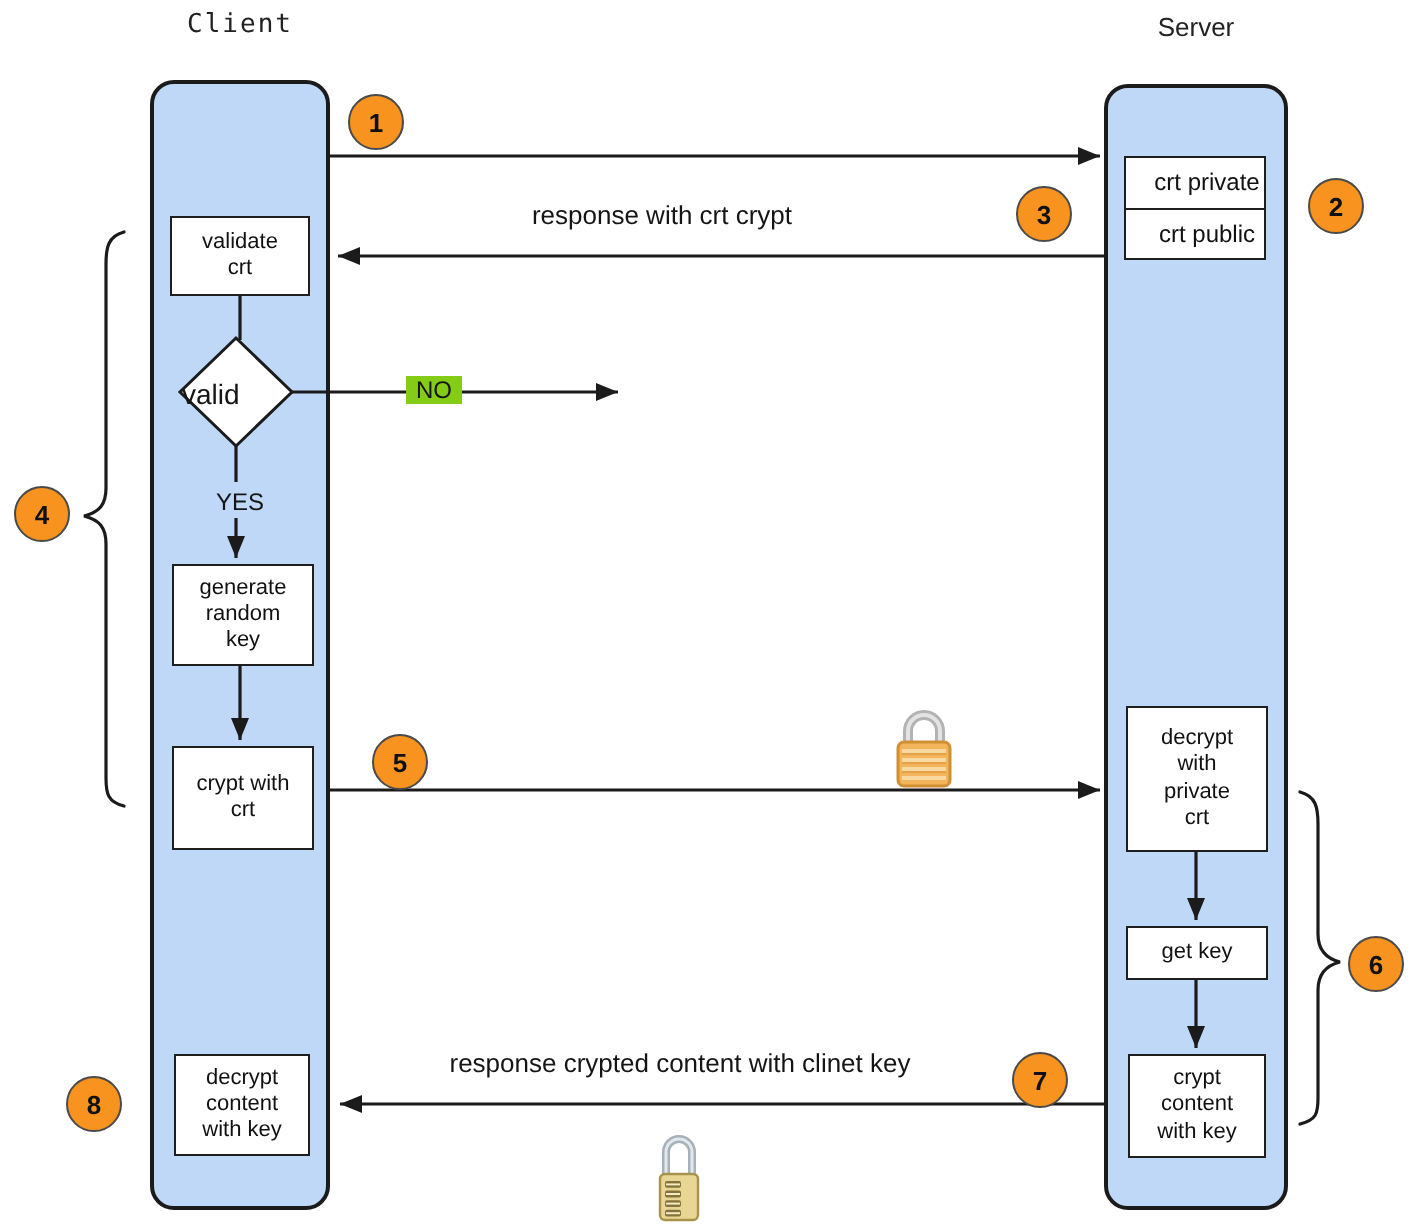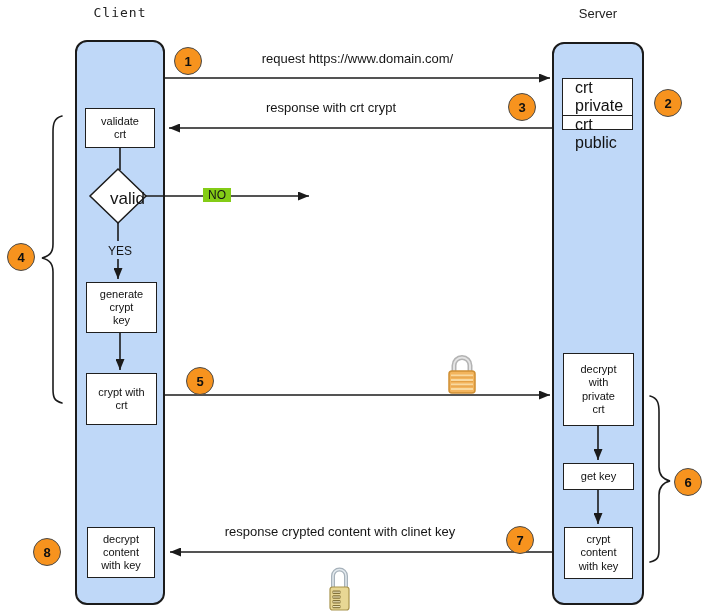--- a/index.html
+++ b/index.html
@@ -19,32 +19,32 @@
 
   svg.wires{position:absolute;left:0;top:0;z-index:2;}
 
   .node{position:absolute;background:#fff;border:1.5px solid var(--box-border);
         box-sizing:border-box;display:flex;align-items:center;justify-content:center;
         text-align:center;font-size:11px;line-height:1.2;white-space:pre-line;z-index:3;}
 
   .pairbox{position:absolute;background:#fff;border:1.5px solid var(--box-border);
         box-sizing:border-box;z-index:3;display:flex;flex-direction:column;}
   .pairbox .cell{flex:1;display:flex;align-items:center;justify-content:center;
-        font-size:16px;padding-left:12px;}
+        font-size:12px;padding-left:12px;}
   .pairbox .cell:first-child{border-bottom:1.5px solid var(--box-border);}
 
   .step{position:absolute;width:28px;height:28px;border-radius:50%;
         background:var(--circle);border:1.5px solid #4a4a4a;box-sizing:border-box;
         display:flex;align-items:center;justify-content:center;
         font-size:13px;font-weight:bold;color:#101010;z-index:4;}
 
   .msg{position:absolute;z-index:4;text-align:center;font-size:13px;color:#151515;}
   .flowlabel{position:absolute;z-index:4;text-align:center;font-size:12px;color:#151515;}
   .gapbg{background:#84cc16;padding:0 5px;}
-  .valid-label{position:absolute;z-index:4;text-align:right;font-size:17px;color:#151515;}
+  .valid-label{position:absolute;z-index:4;text-align:left;font-size:14px;color:#151515;}
 
   .icon{position:absolute;z-index:4;}
 </style>
 </head>
 <body>
 
 <div class="stage">
 
   <div class="lane" style="left:75px;top:40px;width:90px;height:565px;"></div>
   <div class="lane" style="left:552px;top:42px;width:92px;height:563px;"></div>
@@ -81,21 +81,21 @@
                C662,483 659,488 659,495 L659,549 C659,557 658,560 650,562" stroke-linecap="round"></path>
 
       <polygon points="118,169 146,196 118,223 90,196" fill="#ffffff" stroke-width="1.5"></polygon>
     </g>
   </svg>
 
   <div class="node" style="left:85px;top:108px;width:70px;height:40px;">validate
 crt</div>
   <div class="valid-label" style="left:91px;top:189px;width:54px;">valid</div>
   <div class="node" style="left:86px;top:282px;width:71px;height:51px;">generate
-crypt
+random
 key</div>
   <div class="node" style="left:86px;top:373px;width:71px;height:52px;">crypt with
 crt</div>
   <div class="node" style="left:87px;top:527px;width:68px;height:51px;">decrypt
 content
 with key</div>
 
   <div class="flowlabel" style="left:196px;top:188px;width:42px;"><span class="gapbg">NO</span></div>
   <div class="flowlabel" style="left:98px;top:244px;width:44px;">YES</div>
 
@@ -105,21 +105,20 @@
   </div>
   <div class="node" style="left:563px;top:353px;width:71px;height:73px;">decrypt
 with
 private
 crt</div>
   <div class="node" style="left:563px;top:463px;width:71px;height:27px;">get key</div>
   <div class="node" style="left:564px;top:527px;width:69px;height:52px;">crypt
 content
 with key</div>
 
-  <div class="msg" style="left:165px;top:51px;width:385px;">request https://www.domain.com/</div>
   <div class="msg" style="left:165px;top:100px;width:332px;">response with crt crypt</div>
   <div class="msg" style="left:172px;top:524px;width:336px;">response crypted content with clinet key</div>
 
   <div class="step" style="left:174px;top:47px;">1</div>
   <div class="step" style="left:654px;top:89px;">2</div>
   <div class="step" style="left:508px;top:93px;">3</div>
   <div class="step" style="left:7px;top:243px;">4</div>
   <div class="step" style="left:186px;top:367px;">5</div>
   <div class="step" style="left:674px;top:468px;">6</div>
   <div class="step" style="left:506px;top:526px;">7</div>

